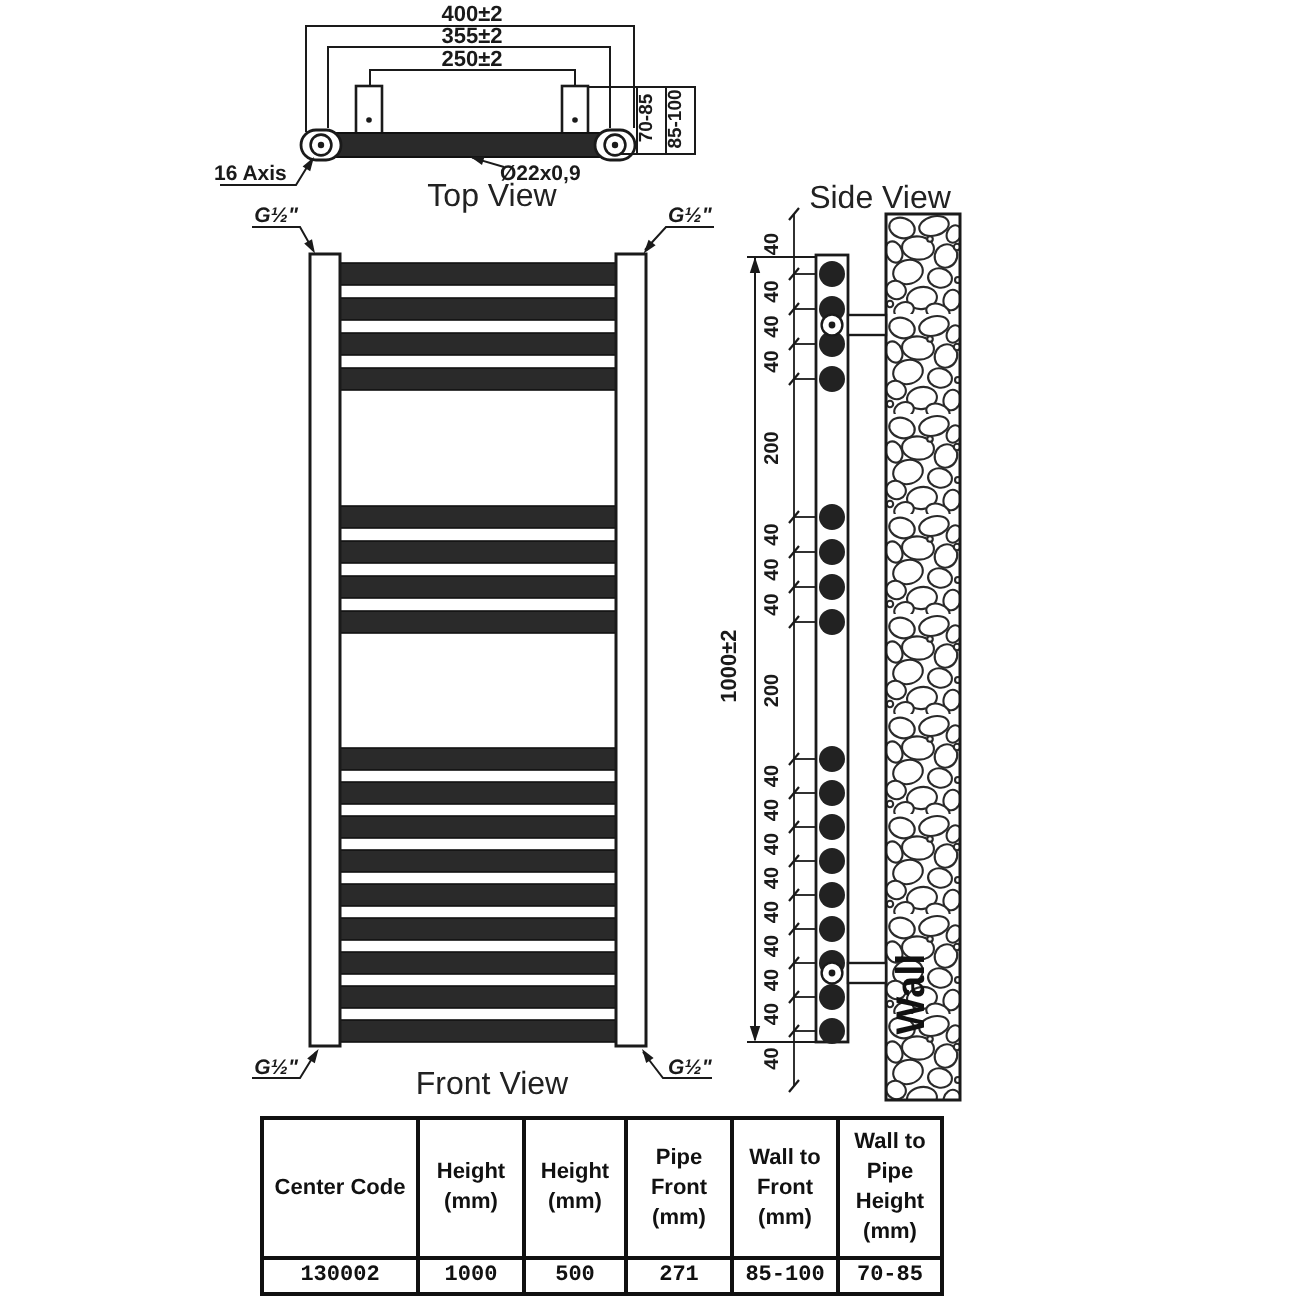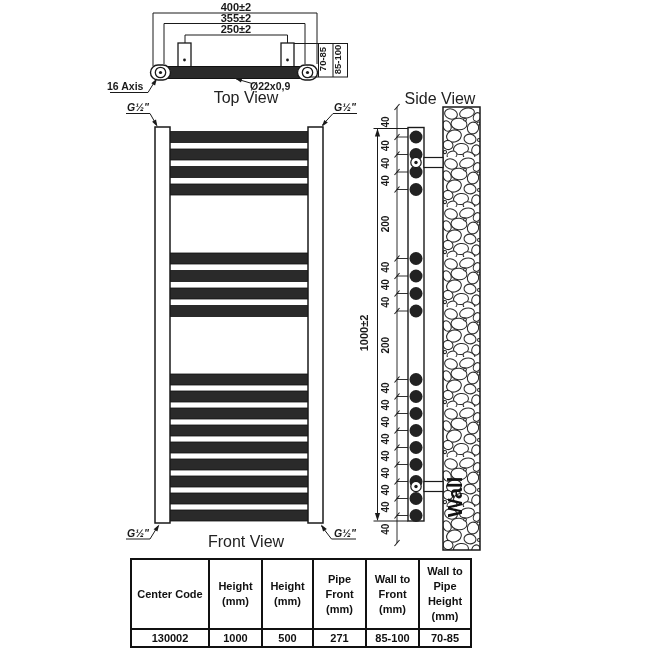--- a/index.html
+++ b/index.html
@@ -16,21 +16,21 @@
   .chaintxt{font:bold 10px "Liberation Sans",sans-serif;fill:#1a1a1a;}
   .walltxt{font:bold 20px "Liberation Sans",sans-serif;fill:#111;}
   .spec-table{position:absolute;left:130px;top:558px;}
   .spec-table table{border-collapse:collapse;table-layout:fixed;}
   .spec-table td{
     border:2px solid #111;text-align:center;vertical-align:middle;
     font:bold 11px "Liberation Sans",sans-serif;color:#111;padding:0 2px;
     line-height:15px;
   }
   .spec-table tr.hdr td{height:68px;}
-  .spec-table tr.val td{height:16px;}
+  .spec-table tr.val td{height:16px;font-family:Liberation Mono, monospace;}
 </style>
 </head>
 <body>
 
 <div class="canvas">
 <svg width="650" height="650" viewBox="0 0 650 650">
   <defs>
     <pattern id="stones" patternUnits="userSpaceOnUse" width="37" height="50" patternTransform="translate(443,107)">
       <rect x="0" y="0" width="37" height="50" fill="#ffffff"></rect>
       <g fill="#ffffff" stroke="#2a2a2a" stroke-width="1.05">

